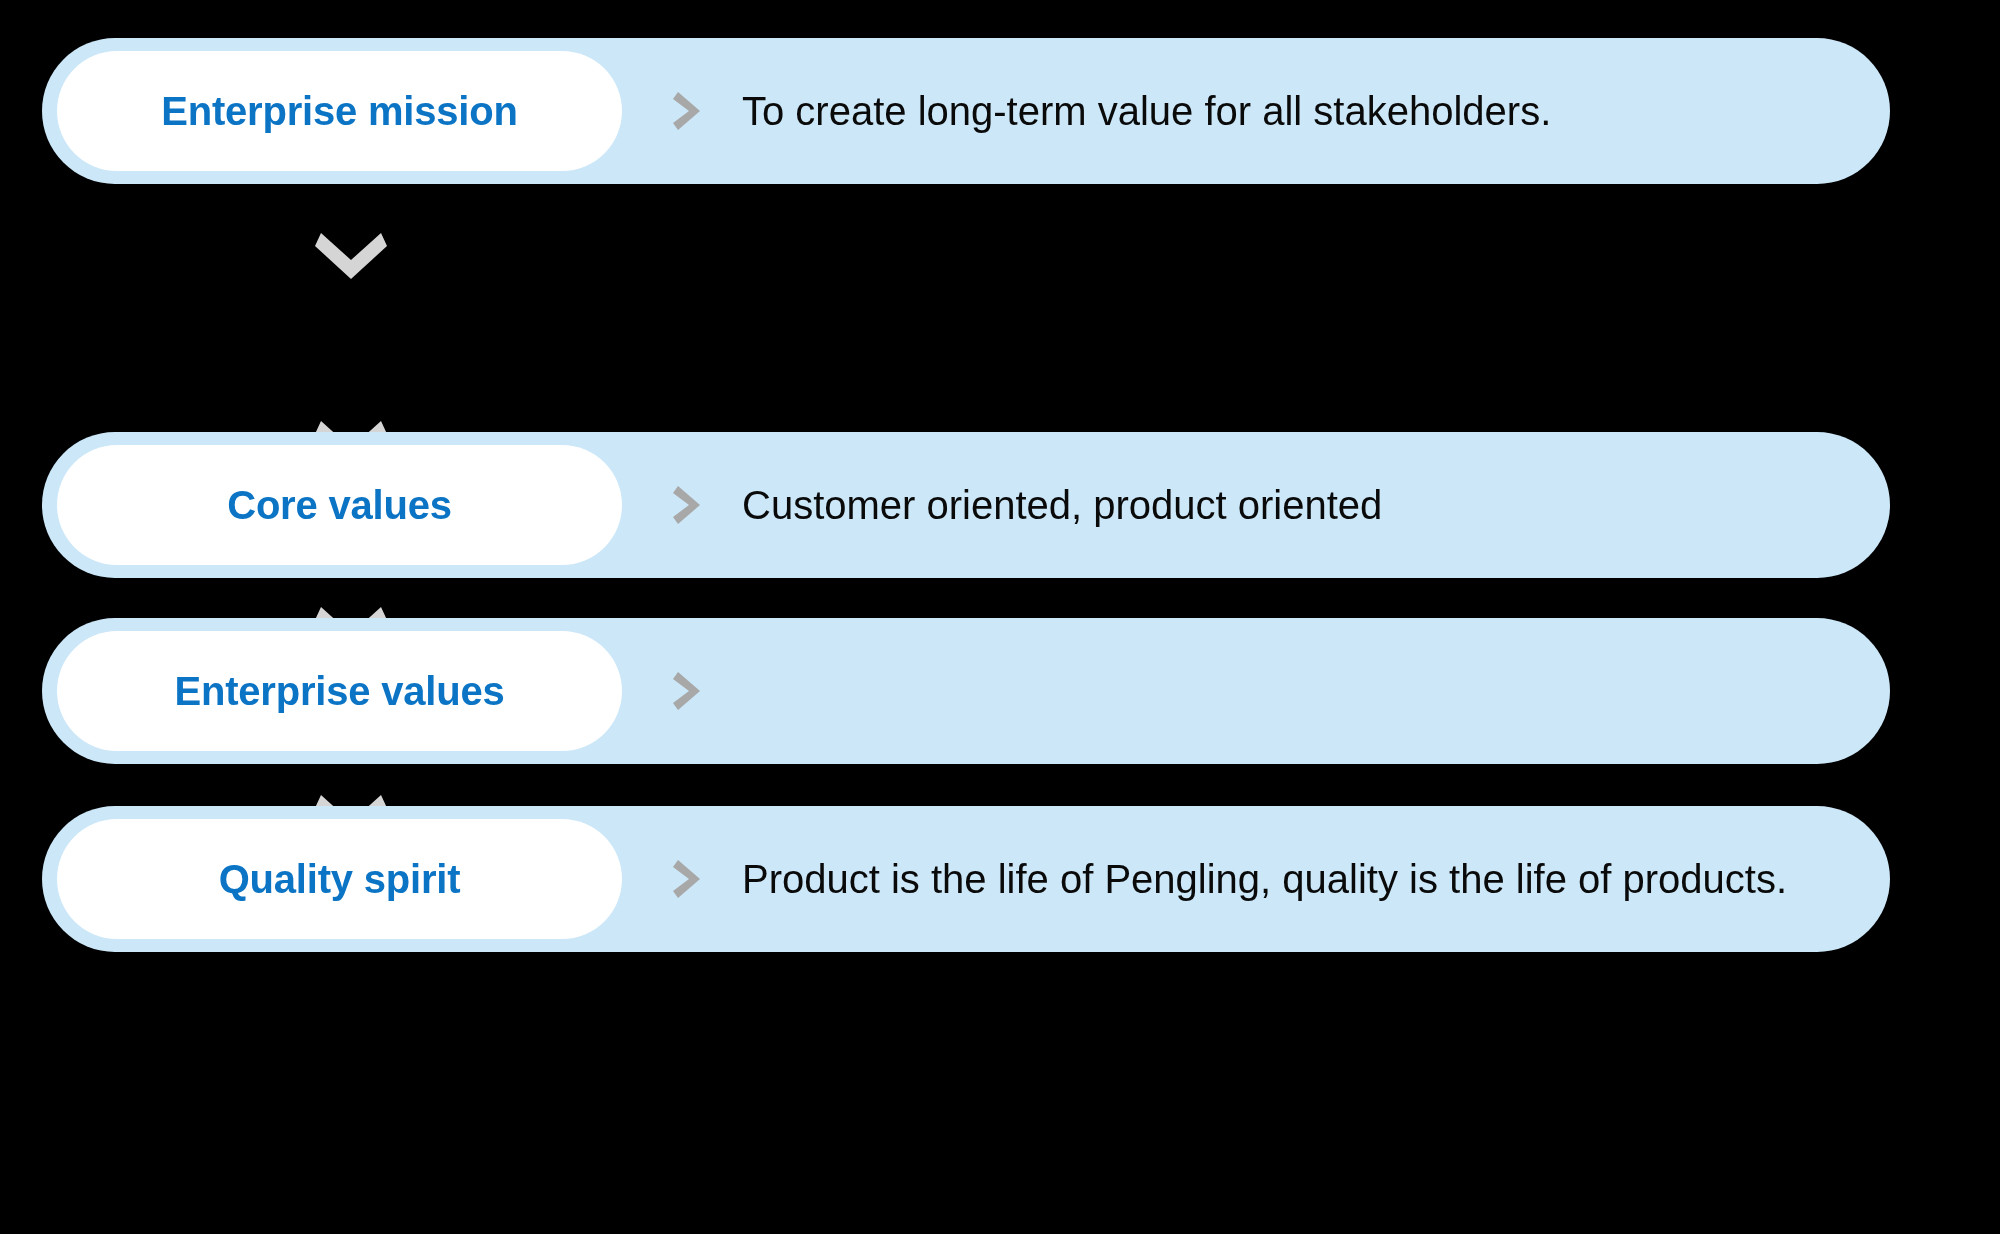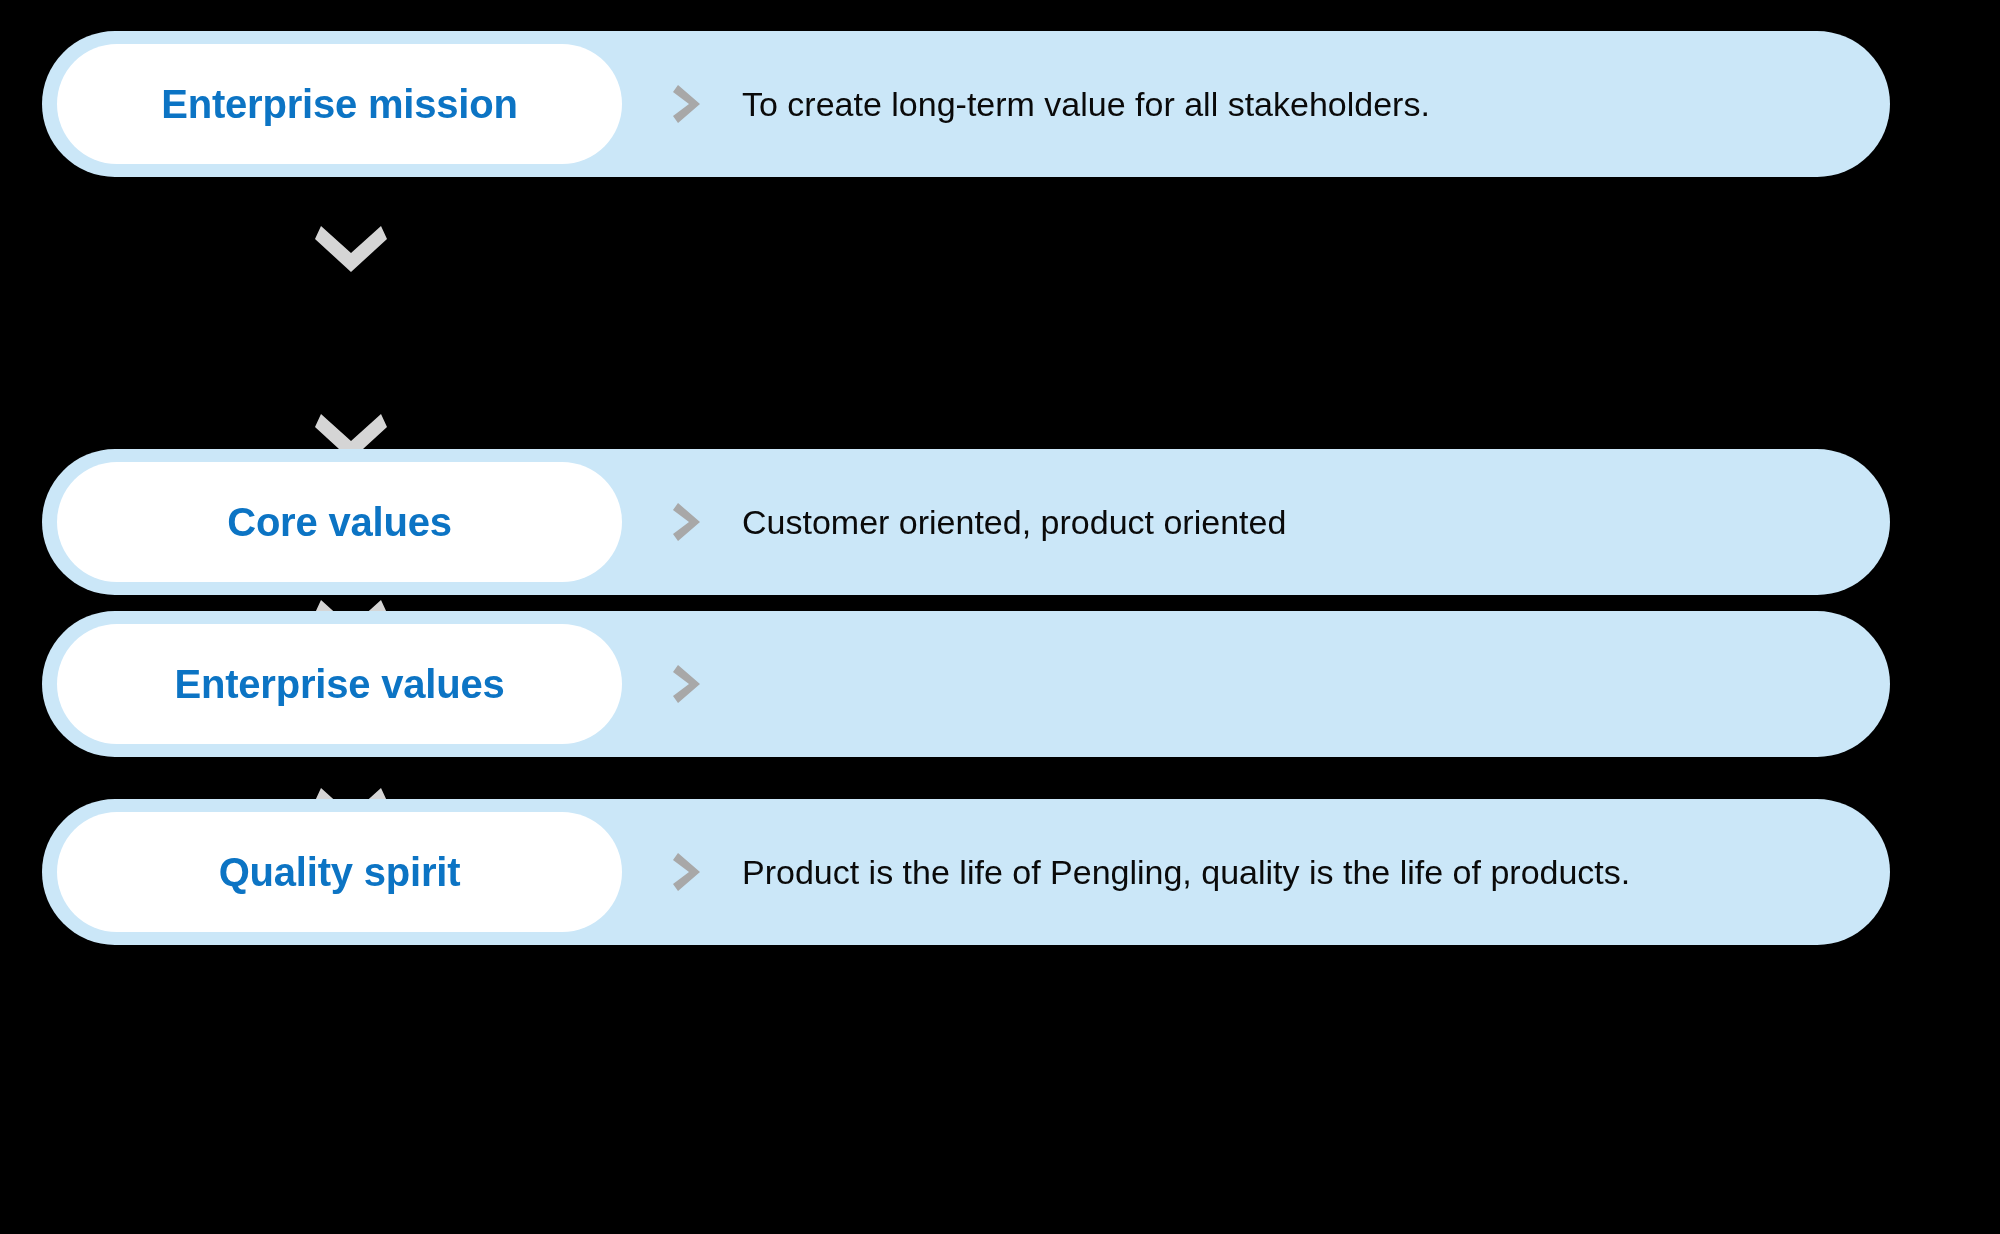--- a/index.html
+++ b/index.html
@@ -20,39 +20,39 @@
     left: 0;
     top: 0;
     width: 2000px;
     height: 1234px;
     background: #000000;
   }
 
   .flow {
     position: absolute;
     left: 0;
-    top: 1px;
+    top: 8px;
     width: 2000px;
     height: 1033px;
   }
 
   
   .row {
     position: absolute;
     left: 42px;
     width: 1848px;
     height: 146px;
     background: #cbe7f8;
     border-radius: 73px;
     box-sizing: border-box;
   }
 
   .row-r0 { top: 30px; }
   .row-r1 { top: 236px; }
-  .row-r2 { top: 424px; margin-top: 24px; }
+  .row-r2 { top: 424px; }
   .row-r3 { top: 610px; }
   .row-r4 { top: 798px; }
 
   
   .pill {
     position: absolute;
     left: 15px;
     top: 13px;
     width: 565px;
     height: 120px;
@@ -85,21 +85,21 @@
   }
 
   
   .desc {
     position: absolute;
     left: 700px;
     right: 60px;
     top: 50%;
     transform: translateY(-50%);
     color: #0a0a0a;
-    font-size: 34px;
+    font-size: 40px;
     font-weight: normal;
     line-height: 1.2;
     white-space: nowrap;
   }
 
   
   .connector {
     position: absolute;
     left: 315px;
     width: 72px;

